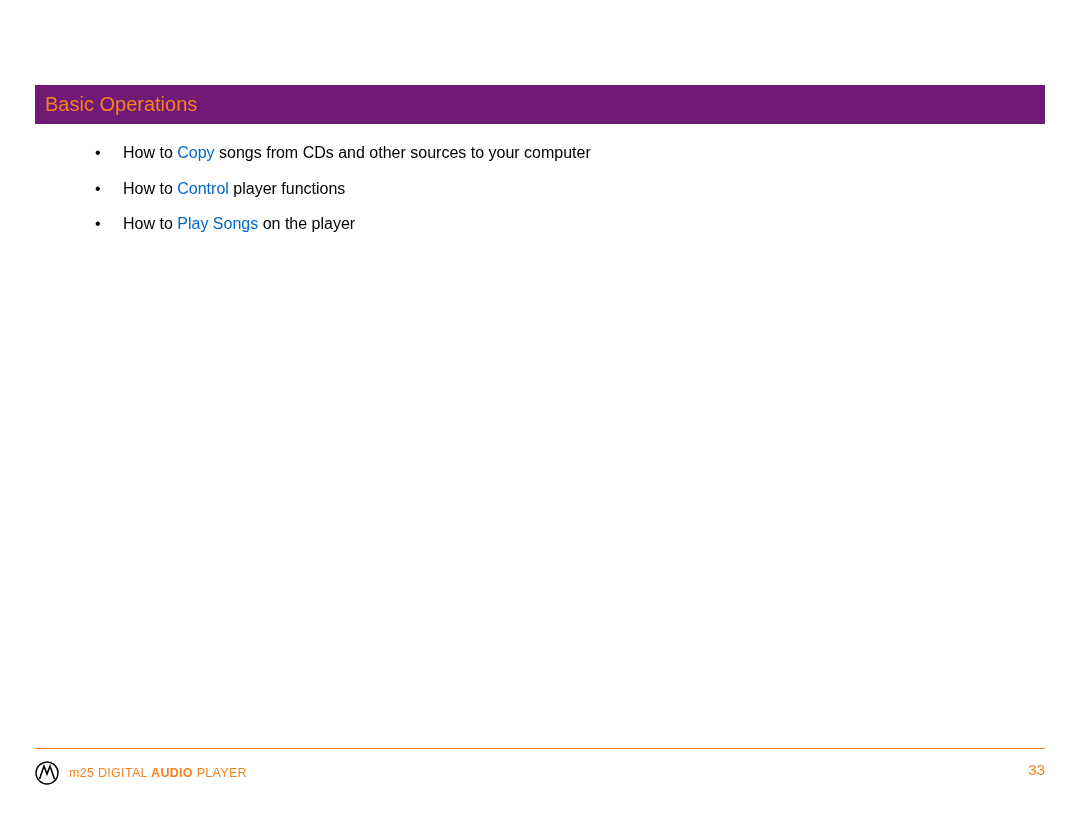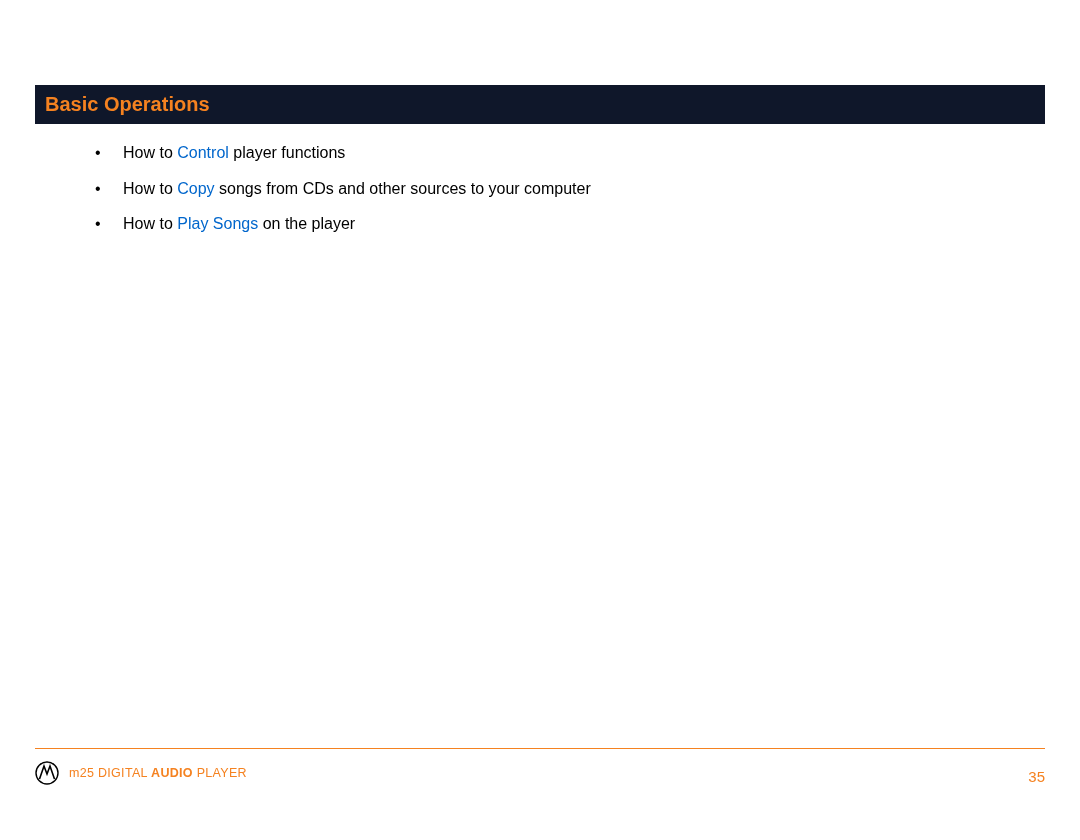--- a/index.html
+++ b/index.html
@@ -8,24 +8,24 @@
       height: 840px;
       font-family: Arial, Helvetica, sans-serif;
       color: #000;
       position: relative;
       background: #fff;
     }
     .page {
       padding: 85px 35px 0 35px;
     }
     .section-title {
-      background: #0f172a;
+      background: #701a75;
       padding: 8px 10px;
       font-size: 20px;
-      font-weight: bold;
+      font-weight: normal;
       color: #f58220;
       margin-bottom: 18px;
     }
     .intro {
       font-size: 16px;
       line-height: 1.35;
       margin-bottom: 20px;
       color: #000;
     }
     ul.ops {
@@ -53,21 +53,21 @@
       cursor: pointer;
     }
     .footer {
       position: absolute;
       bottom: 55px;
       left: 35px;
       right: 35px;
       border-top: 1px solid #f58220;
       padding-top: 12px;
       display: flex;
-      align-items: flex-end;
+      align-items: flex-start;
       justify-content: space-between;
     }
     .footer-left {
       display: flex;
       align-items: center;
       gap: 10px;
     }
     .logo-icon {
       width: 24px;
       height: 24px;
@@ -86,37 +86,37 @@
     }
   </style>
 </head>
 <body>
 
 <div class="page">
   <div class="section-title">Basic Operations</div>
 
   <ul class="ops">
     <li>
-      <span>How to </span><a class="link">Control</a><span> player functions</span>
+      <span>How to </span><a class="link">Copy</a><span> songs from CDs and other sources to your computer</span>
     </li>
     <li>
-      <span>How to </span><a class="link">Copy</a><span> songs from CDs and other sources to your computer</span>
+      <span>How to </span><a class="link">Control</a><span> player functions</span>
     </li>
     <li>
       <span>How to </span><a class="link">Play Songs</a><span> on the player</span>
     </li>
   </ul>
 </div>
 
 <div class="footer">
   <div class="footer-left">
     <span class="logo-icon">
       <svg viewBox="0 0 24 24" width="24" height="24">
         <circle cx="12" cy="12" r="11" fill="none" stroke="#000" stroke-width="1.4"></circle>
         <path d="M4.5 18 L9 5 L12 13 L15 5 L19.5 18" fill="none" stroke="#000" stroke-width="1.6" stroke-linejoin="miter" stroke-linecap="butt"></path>
       </svg>
     </span>
     <span class="footer-text">
       <span>m25 DIGITAL </span><span class="bold">AUDIO</span><span> PLAYER</span>
     </span>
   </div>
-  <div class="page-number">35</div>
+  <div class="page-number">33</div>
 </div>
 
 </body></html>

